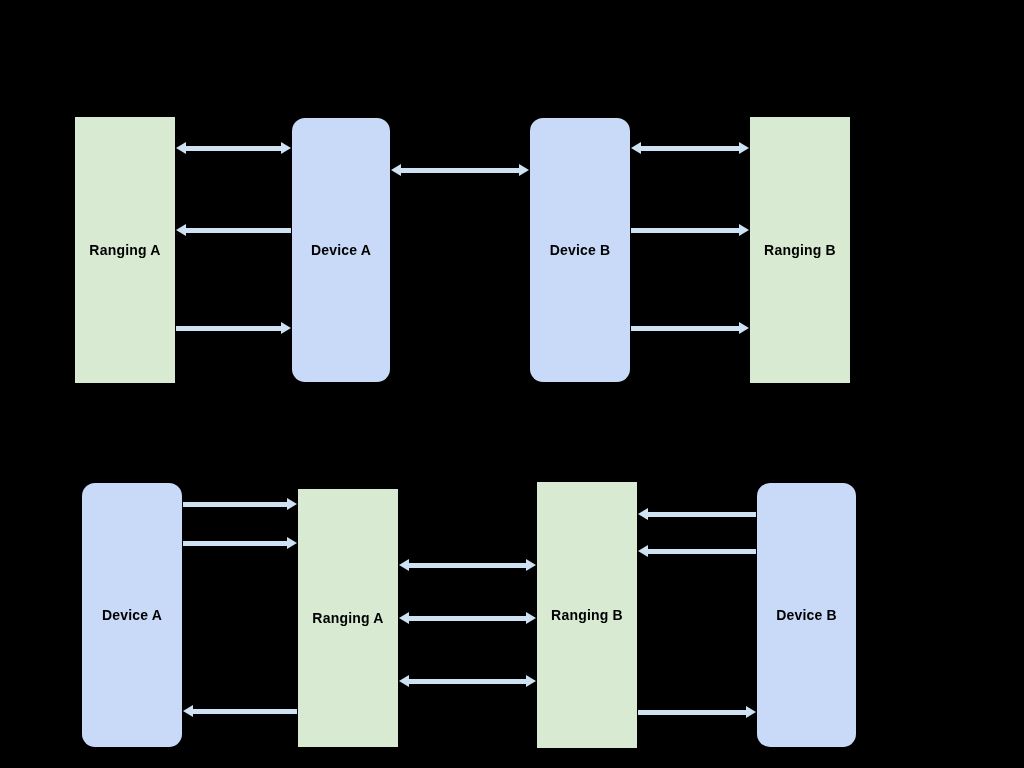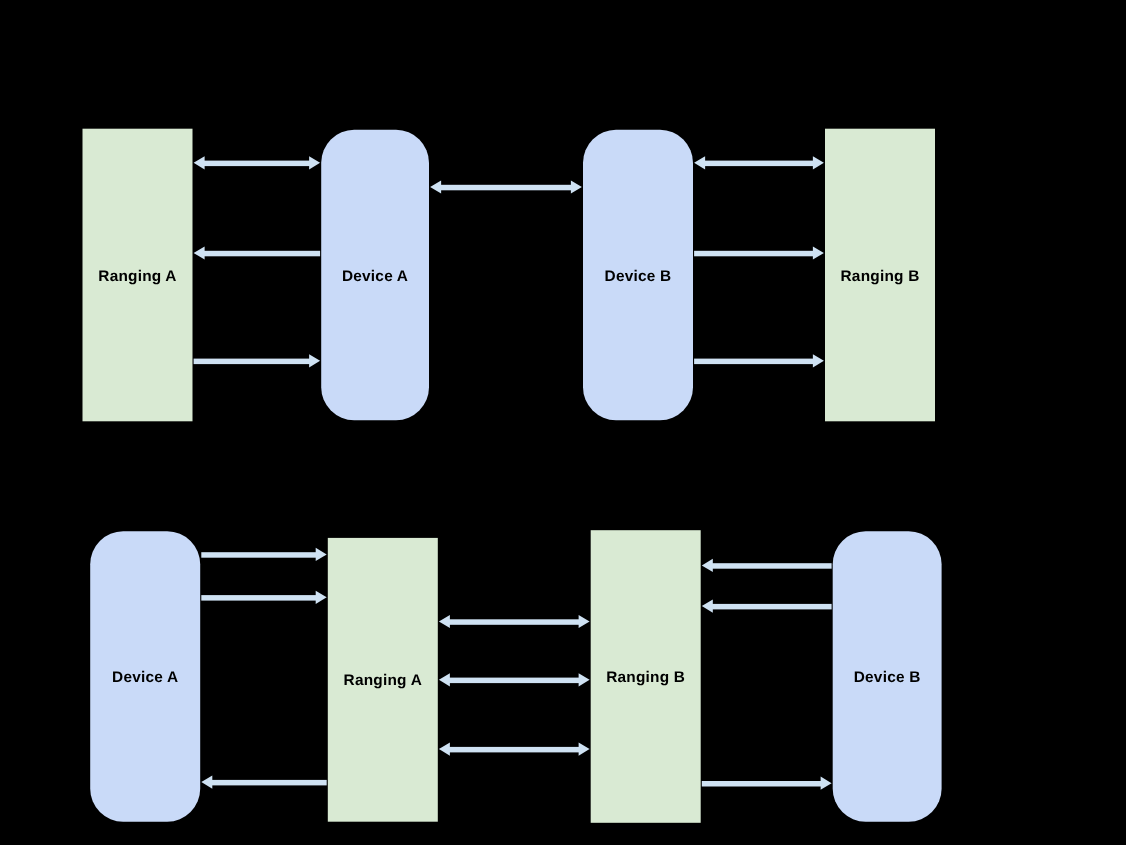--- a/index.html
+++ b/index.html
@@ -14,21 +14,21 @@
     position: absolute; left: 0; top: 0;
     width: 1024px; height: 768px;
     background: #000000;
   }
   .diagram-group { position: absolute; left: 0; top: 0; width: 1024px; height: 768px; }
   .node {
     position: absolute;
     display: flex; align-items: center; justify-content: center;
     box-sizing: border-box;
   }
-  .node.rounded { border-radius: 30px; }
+  .node.rounded { border-radius: 13px; }
   .node-label {
     font-weight: bold;
     font-size: 14px;
     color: #000000;
     letter-spacing: 0.2px;
     white-space: nowrap;
   }
   .edge-line { position: absolute; height: 5px; }
   .edge-head {
     position: absolute; width: 0; height: 0;

